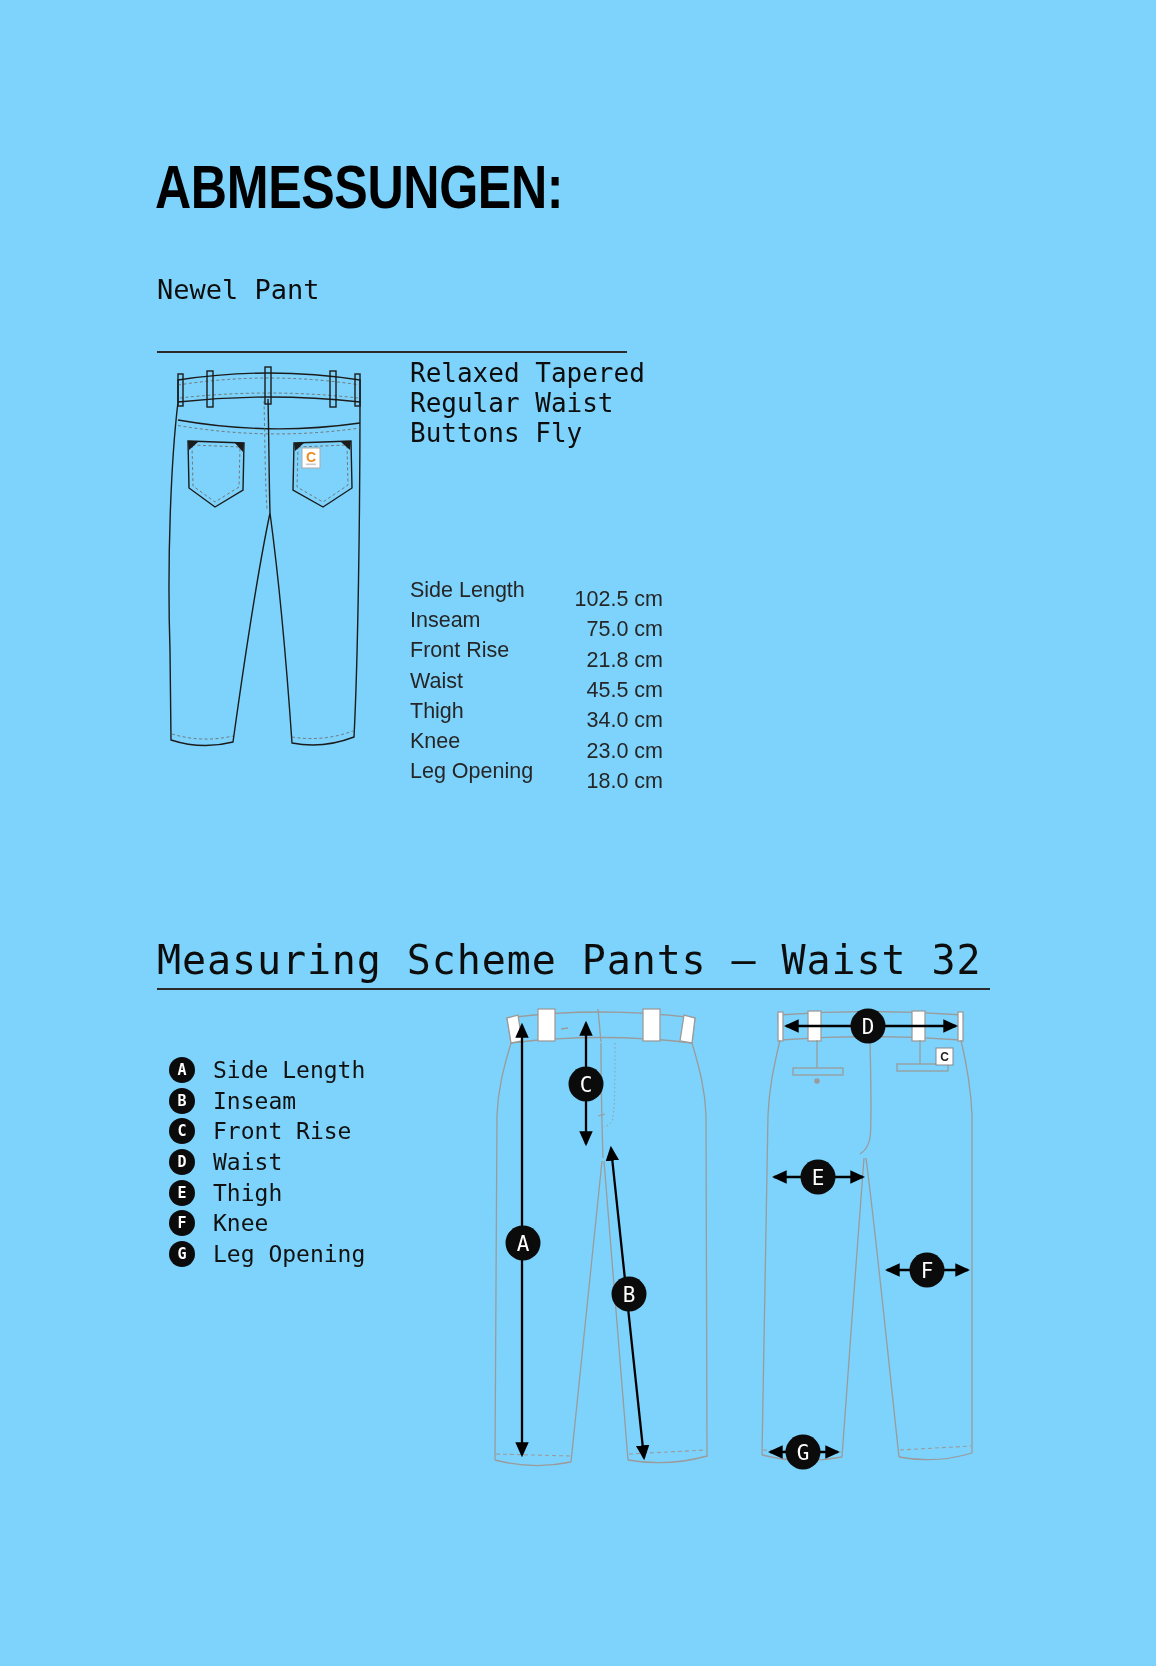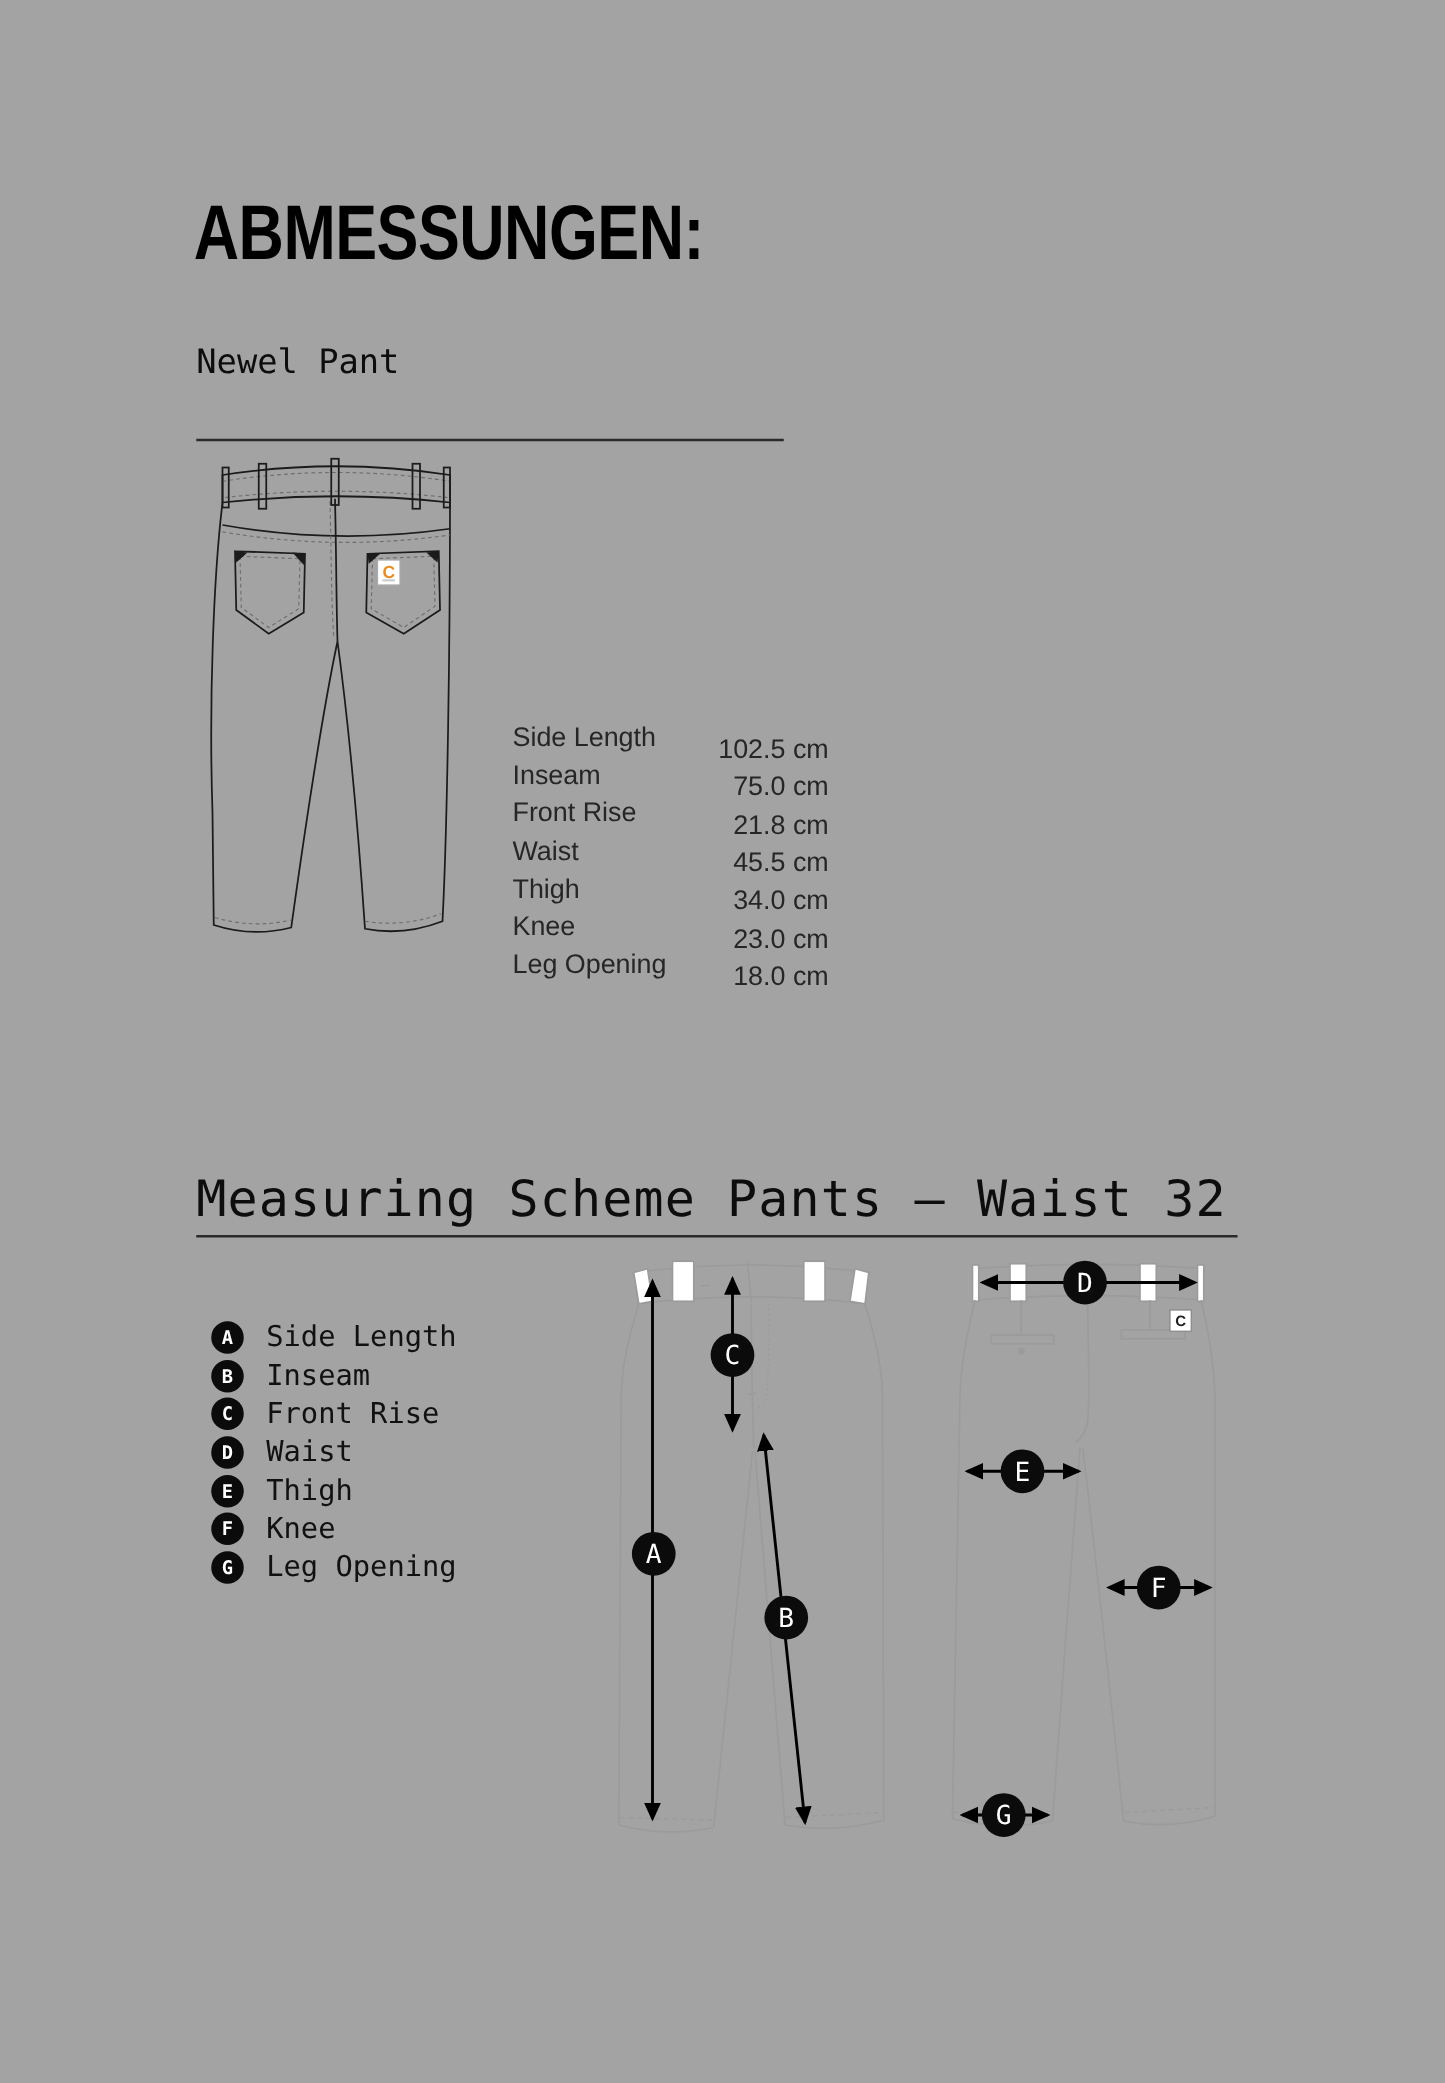--- a/index.html
+++ b/index.html
@@ -1,18 +1,18 @@
 <!DOCTYPE html>
 <html><head>
 <meta charset="utf-8">
 <style>
   * { margin:0; padding:0; box-sizing:border-box; }
   body { background:#ffffff; }
   .page {
-    position:relative; width:1156px; height:1666px; background:#a3a3a3;
+    position:relative; width:1156px; height:1666px; background:#7dd3fc;
     font-family:"Liberation Sans", sans-serif; color:#1b1b1b; overflow:hidden;
   }
   .abs { position:absolute; }
   .h1 {
     font-family:"Liberation Sans", sans-serif; font-weight:bold; font-size:62px;
     color:#000; letter-spacing:-0.5px; transform:scaleX(0.81); transform-origin:left top;
     white-space:nowrap; line-height:1;
   }
   .mono-title {
     font-family:"DejaVu Sans Mono", monospace; font-weight:400; color:#0d0d0d;
@@ -99,20 +99,25 @@
     <g>
       <rect x="147" y="88" width="18" height="20" fill="#ffffff" stroke="#aaaaaa" stroke-width="1"></rect>
       <text class="brandC" x="156" y="102" font-size="14" fill="#ED8C1E">C</text>
       <rect x="151" y="103.5" width="10" height="1.6" fill="#c9c9c9"></rect>
     </g>
 
     <path class="inkd" d="M17,374 Q47,383 78,376"></path>
     <path class="inkd" d="M137,377 Q168,382 198,371"></path>
   </svg>
 
+  <div class="abs features" style="left:410px; top:358px;">
+    <div>Relaxed Tapered</div>
+    <div>Regular Waist</div>
+    <div>Buttons Fly</div>
+  </div>
 
   <div class="abs mtable" style="left:410px; top:575px;">
     <div class="mrow">
       <span>Side Length</span>
       <span class="val">102.5 cm</span>
     </div>
     <div class="mrow">
       <span>Inseam</span>
       <span class="val">75.0 cm</span>
     </div>

